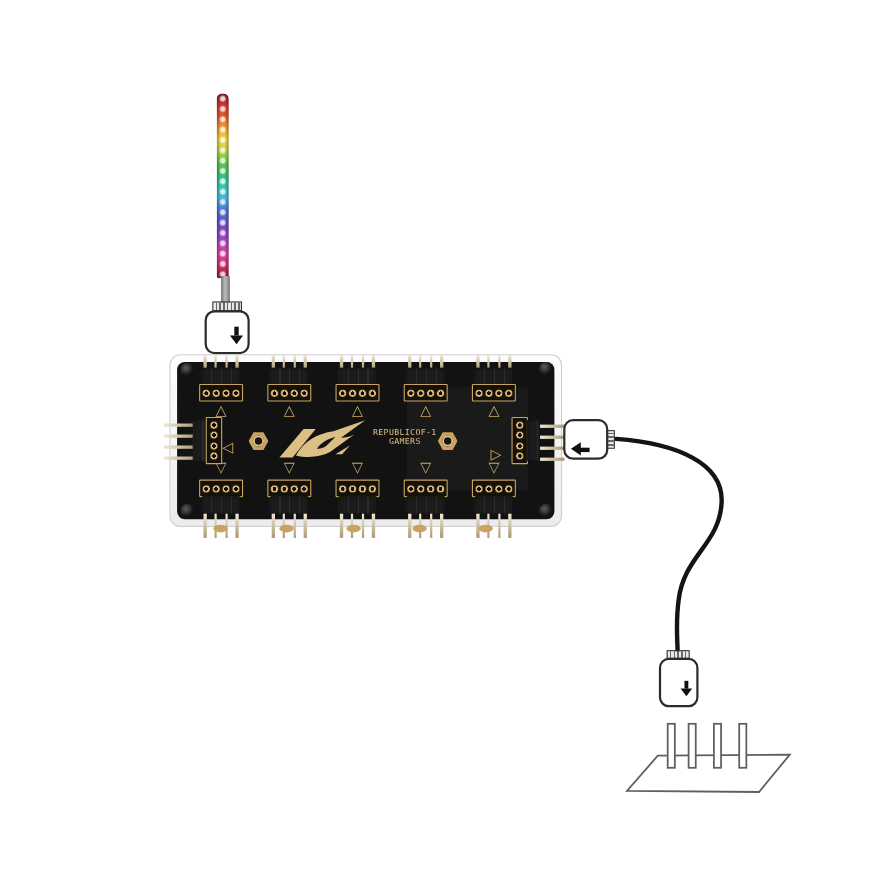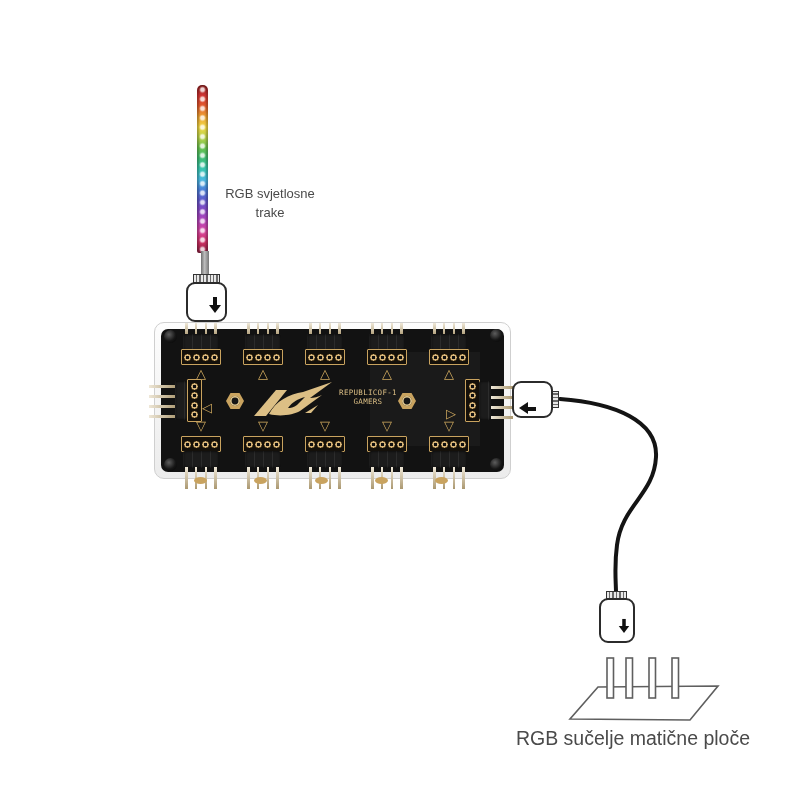--- a/index.html
+++ b/index.html
@@ -97,24 +97,20 @@
   svg{display:block;}
 </style>
 </head>
 <body>
 
 <div class="canvas">
 
   <div class="strip" style="background-image: radial-gradient(circle, rgba(255, 255, 255, 0.8) 1.7px, rgba(255, 255, 255, 0) 3.5px), linear-gradient(rgb(138, 31, 31), rgb(209, 52, 52), rgb(226, 90, 44), rgb(237, 162, 51), rgb(242, 216, 67), rgb(184, 210, 74), rgb(103, 194, 78), rgb(63, 190, 117), rgb(57, 198, 176), rgb(73, 185, 223), rgb(75, 127, 217), rgb(97, 87, 203), rgb(138, 70, 195), rgb(182, 68, 184), rgb(216, 68, 155), rgb(203, 47, 98), rgb(135, 32, 63));"></div>
   <div class="stem"></div>
 
-  <div class="lbl lbl-strip">
-    <div>RGB svjetlosne</div>
-    <div>trake</div>
-  </div>
 
   <div class="ribs-h" style="left:193px;top:274px;width:27px;height:9px;"></div>
   <div class="plug" style="left:186px;top:282px;width:41px;height:40px;">
     <span class="arrow-down" style="left:21px;top:13px;"></span>
   </div>
 
   <svg style="position:absolute;left:540px;top:385px;" width="145" height="215" viewBox="0 0 145 215">
     <path d="M20 14 C75 18 118 36 116 72 C114 110 82 120 77 160 C74 182 76 197 76 208" fill="none" stroke="#141414" stroke-width="4" stroke-linecap="round"></path>
   </svg>
 
@@ -357,15 +353,14 @@
   </div>
 
   <svg style="position:absolute;left:563px;top:650px;" width="162" height="78" viewBox="0 0 162 78">
     <path d="M35 37 L155 36 L127 70 L7 69 Z" fill="none" stroke="#5f5f5f" stroke-width="1.6"></path>
     <rect x="44" y="8" width="6.5" height="40" fill="#fff" stroke="#5f5f5f" stroke-width="1.6"></rect>
     <rect x="63" y="8" width="6.5" height="40" fill="#fff" stroke="#5f5f5f" stroke-width="1.6"></rect>
     <rect x="86" y="8" width="6.5" height="40" fill="#fff" stroke="#5f5f5f" stroke-width="1.6"></rect>
     <rect x="109" y="8" width="6.5" height="40" fill="#fff" stroke="#5f5f5f" stroke-width="1.6"></rect>
   </svg>
 
-  <div class="lbl lbl-mobo">RGB sučelje matične ploče</div>
 
 </div>
 
 </body></html>

